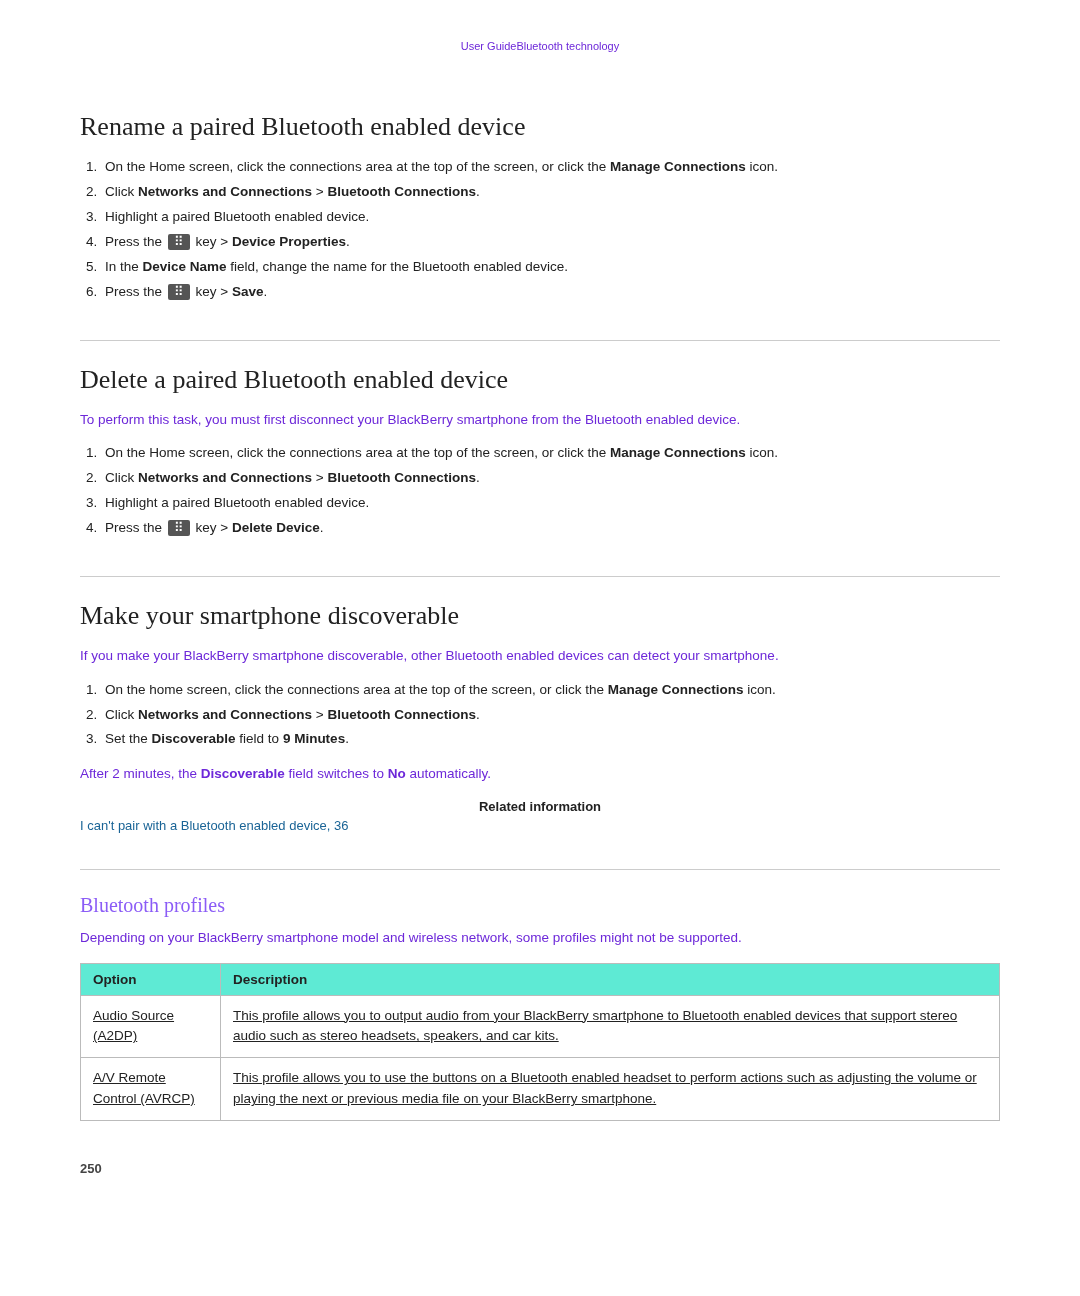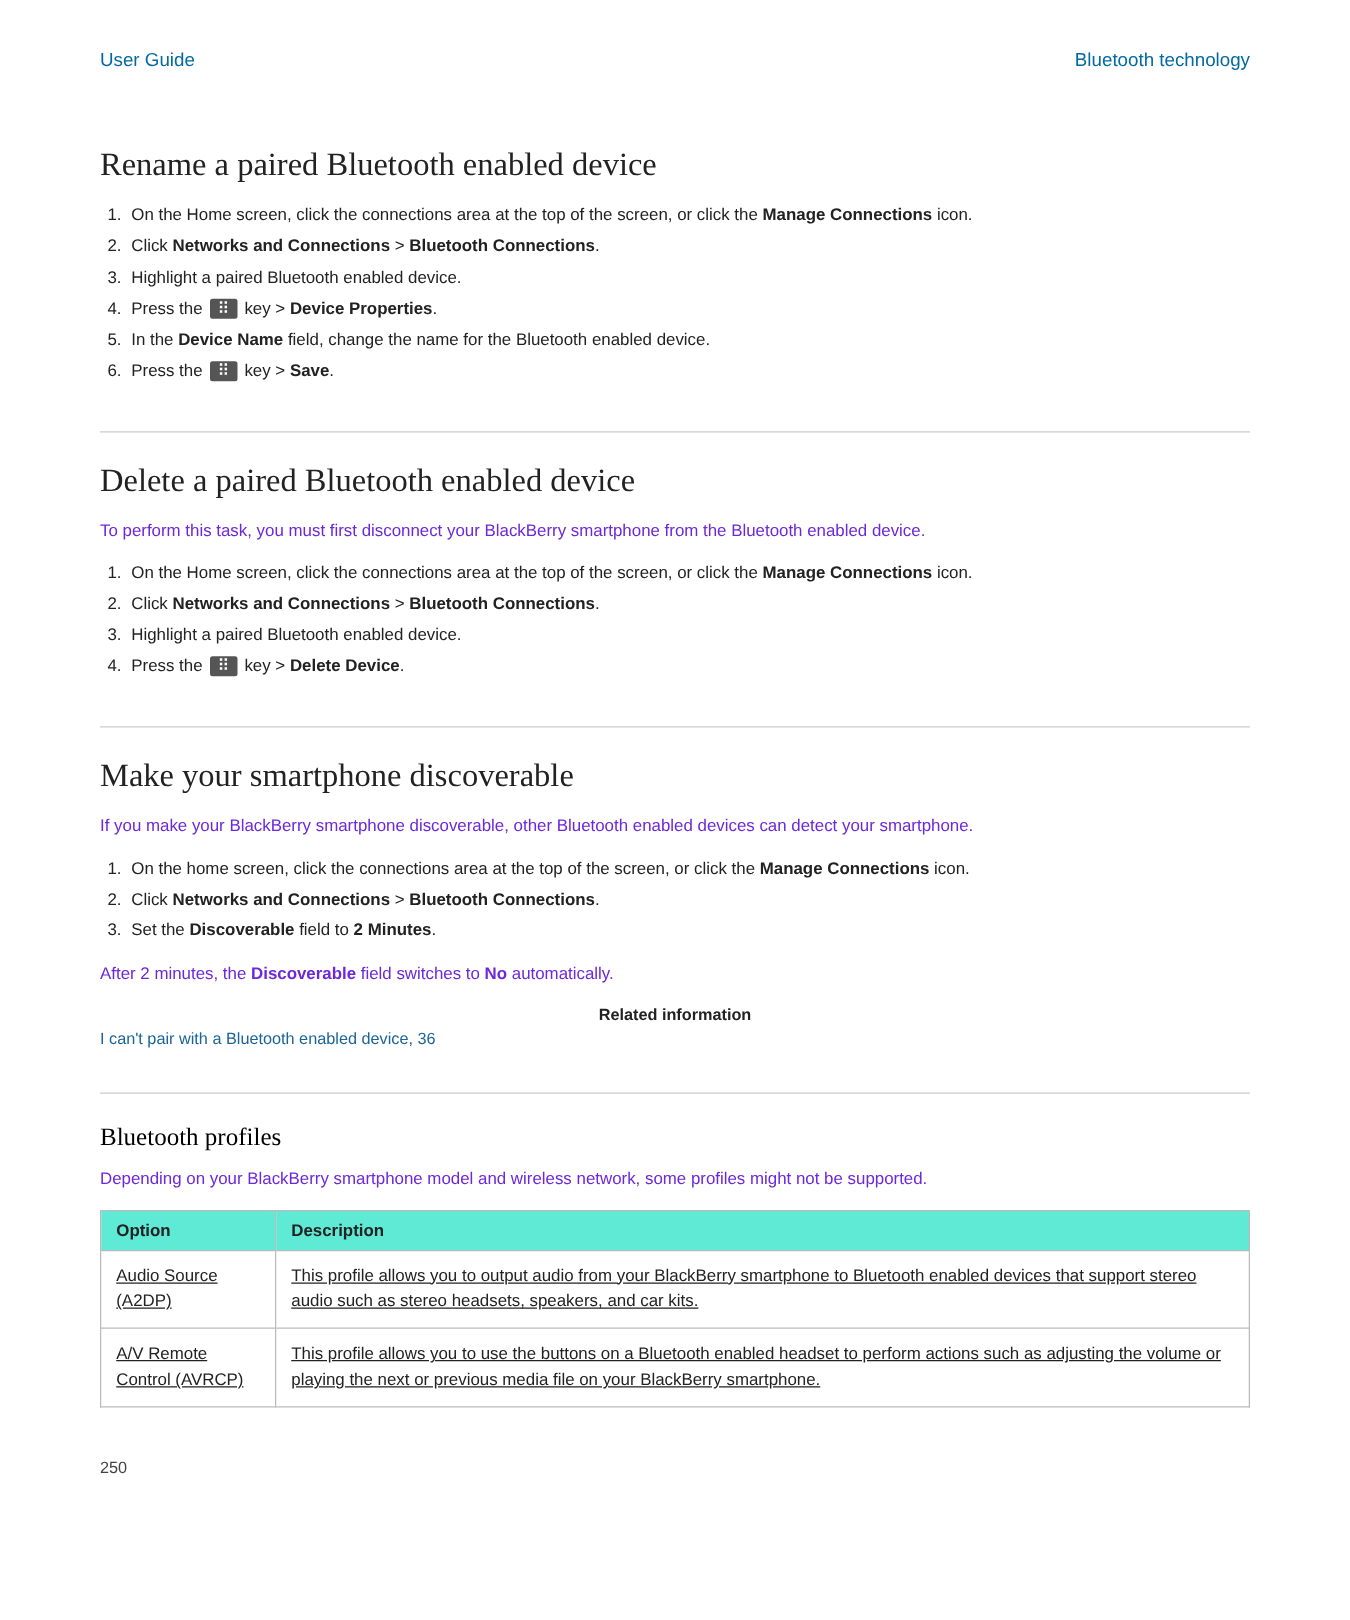--- a/index.html
+++ b/index.html
@@ -13,44 +13,44 @@
       font-size: 14px;
       color: #222;
       background: #fff;
       width: 1080px;
       min-height: 1296px;
       padding: 40px 80px 60px 80px;
     }
 
     .page-header {
       display: flex;
-      justify-content: space-between;
+      justify-content: center;
       align-items: flex-start;
       margin-bottom: 60px;
-      font-size: 15px;
-      color: #0369a1;
+      font-size: 11px;
+      color: #6d28d9;
     }
 
     .section {
       margin-bottom: 36px;
     }
 
     .section-title {
       font-family: Georgia, 'Times New Roman', serif;
       font-size: 26px;
       font-weight: normal;
       color: #222;
       margin-bottom: 14px;
       border-bottom: none;
     }
 
     .section-title.sub {
       font-size: 20px;
       margin-bottom: 10px;
-      color: #000000;
+      color: #8b5cf6;
     }
 
     .section-desc {
       font-size: 13.5px;
       line-height: 1.6;
       margin-bottom: 12px;
       color: #6d28d9;
     }
 
     ol {
@@ -140,20 +140,21 @@
 
     .col-option {
       width: 140px;
       font-size: 13.5px;
     }
 
     .page-footer {
       margin-top: 40px;
       font-size: 13px;
       color: #444;
+      font-weight: bold;
     }
 
     .divider {
       border: none;
       border-top: 1px solid #ccc;
       margin: 28px 0 24px 0;
     }
   </style>
 </head>
 <body>
@@ -218,21 +219,21 @@
     If you make your BlackBerry smartphone discoverable, other Bluetooth enabled devices can detect your smartphone.
   </p>
   <ol>
     <li>
       On the home screen, click the connections area at the top of the screen, or click the <b>Manage Connections</b> icon.
     </li>
     <li>
       Click <b>Networks and Connections</b> &gt; <b>Bluetooth Connections</b>.
     </li>
     <li>
-      Set the <b>Discoverable</b> field to <b>2 Minutes</b>.
+      Set the <b>Discoverable</b> field to <b>9 Minutes</b>.
     </li>
   </ol>
   <p class="section-desc">
     After 2 minutes, the <b>Discoverable</b> field switches to <b>No</b> automatically.
   </p>
   <div class="related-info">
     <div class="related-info-title">Related information</div>
     <a class="related-link" href="#">I can't pair with a Bluetooth enabled device, 36</a>
   </div>
 </div>

